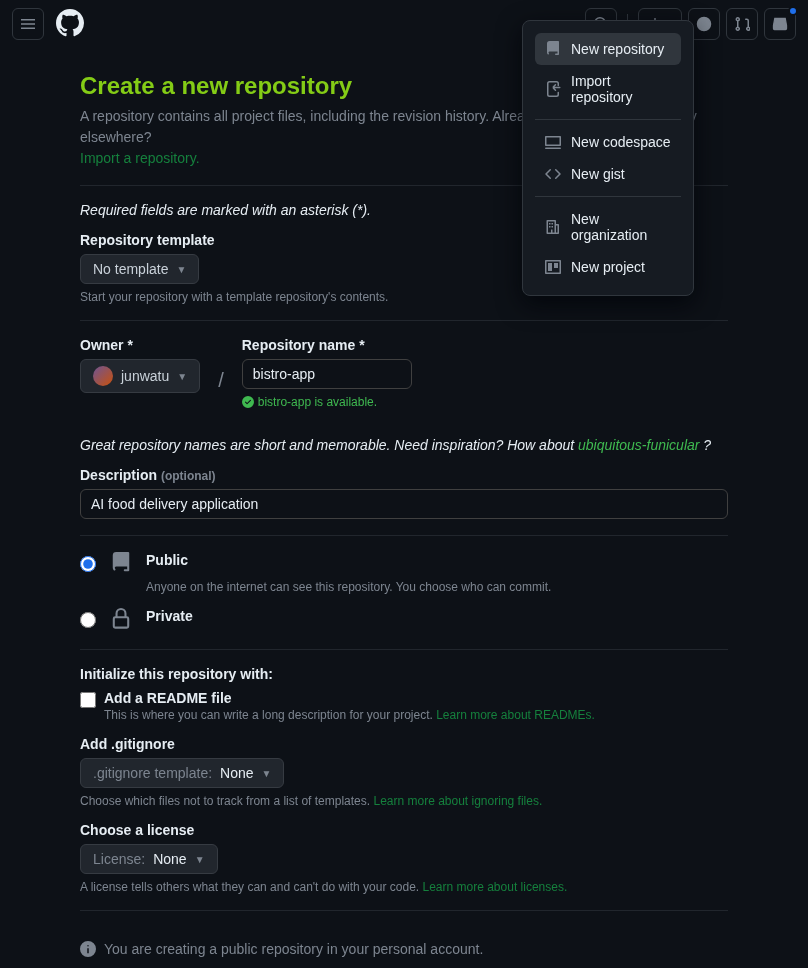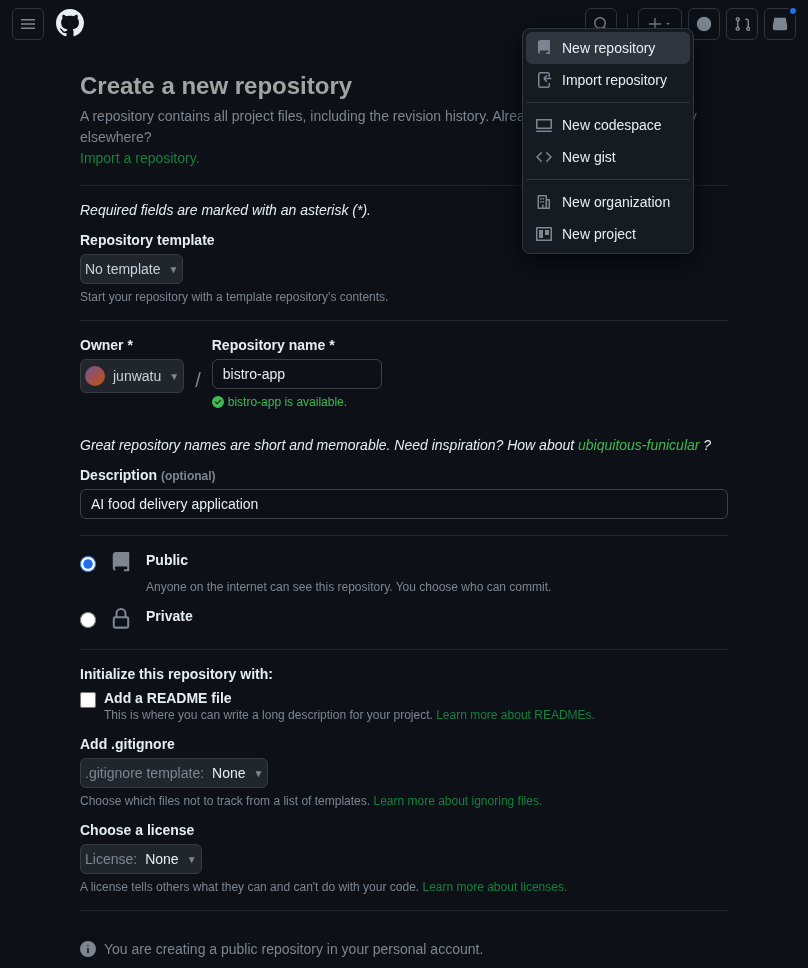--- a/index.html
+++ b/index.html
@@ -44,42 +44,42 @@
       background: #1f6feb;
       border-radius: 50%;
       border: 2px solid #0d1117;
     }
     .notif-wrap { position: relative; }
     .container {
       max-width: 752px;
       margin: 0 auto;
       padding: 24px 52px 0;
     }
-    h1 { font-size: 24px; font-weight: 600; color: #a3a3a3; margin-bottom: 6px; }
+    h1 { font-size: 24px; font-weight: 600; color: #84cc16; margin-bottom: 6px; }
     .subtitle { color: #7d8590; font-size: 14px; line-height: 1.5; }
     .link { color: #15803d; text-decoration: none; }
     .required-note { font-style: italic; color: #e6edf3; margin-top: 14px; font-size: 14px; }
     hr.sep { border: none; border-top: 1px solid #21262d; margin: 16px 0; }
     .label { font-weight: 600; color: #e6edf3; margin-bottom: 6px; display: block; }
     .label .optional { font-weight: 700; color: #7d8590; font-size: 12px; }
     .select-btn {
       background: #21262d;
       border: 1px solid #363b42;
       border-radius: 6px;
-      padding: 6px 4px;
+      padding: 6px 12px;
       color: #c9d1d9;
       display: inline-flex;
       align-items: center;
       gap: 8px;
       cursor: pointer;
       font-size: 14px;
     }
     .select-btn .caret { font-size: 10px; color: #7d8590; }
     .hint { color: #7d8590; font-size: 12px; margin-top: 6px; }
-    .owner-row { display: flex; align-items: flex-start; gap: 11px; }
+    .owner-row { display: flex; align-items: flex-start; gap: 18px; }
     .owner-col { display: flex; flex-direction: column; }
     .slash { font-size: 20px; color: #7d8590; margin-top: 32px; }
     .text-input {
       background: #0d1117;
       border: 1px solid #404040;
       border-radius: 6px;
       padding: 6px 10px;
       color: #e6edf3;
       font-size: 14px;
       width: 170px;
@@ -94,26 +94,26 @@
     .radio-content .title { font-weight: 600; color: #e6edf3; }
     .radio-content .desc { color: #7d8590; font-size: 12px; margin-top: 12px; }
     .check-row { display: flex; align-items: flex-start; gap: 8px; margin-top: 8px; }
     .check-row input[type=checkbox] { width: 16px; height: 16px; margin-top: 2px; }
     .section-title { font-weight: 600; margin-top: 14px; }
     .avatar { width: 20px; height: 20px; border-radius: 50%; background: linear-gradient(135deg,#6e5494,#c9510c); display:inline-block; }
     .info-banner { display:flex; align-items:center; gap:8px; color:#7d8590; padding: 14px 0; }
     
     .dropdown {
       position: absolute;
-      top: 28px; right: 114px;
+      top: 20px; right: 114px;
       width: 172px;
       background: #161b22;
       border: 1px solid #30363d;
       border-radius: 8px;
-      padding: 3px;
+      padding: 12px;
       box-shadow: 0 8px 24px rgba(1,4,9,0.8);
       z-index: 100;
     }
     .dd-item {
       display: flex; align-items: center; gap: 10px;
       padding: 8px 10px;
       border-radius: 6px;
       color: #e6edf3;
       font-size: 14px;
       cursor: pointer;

